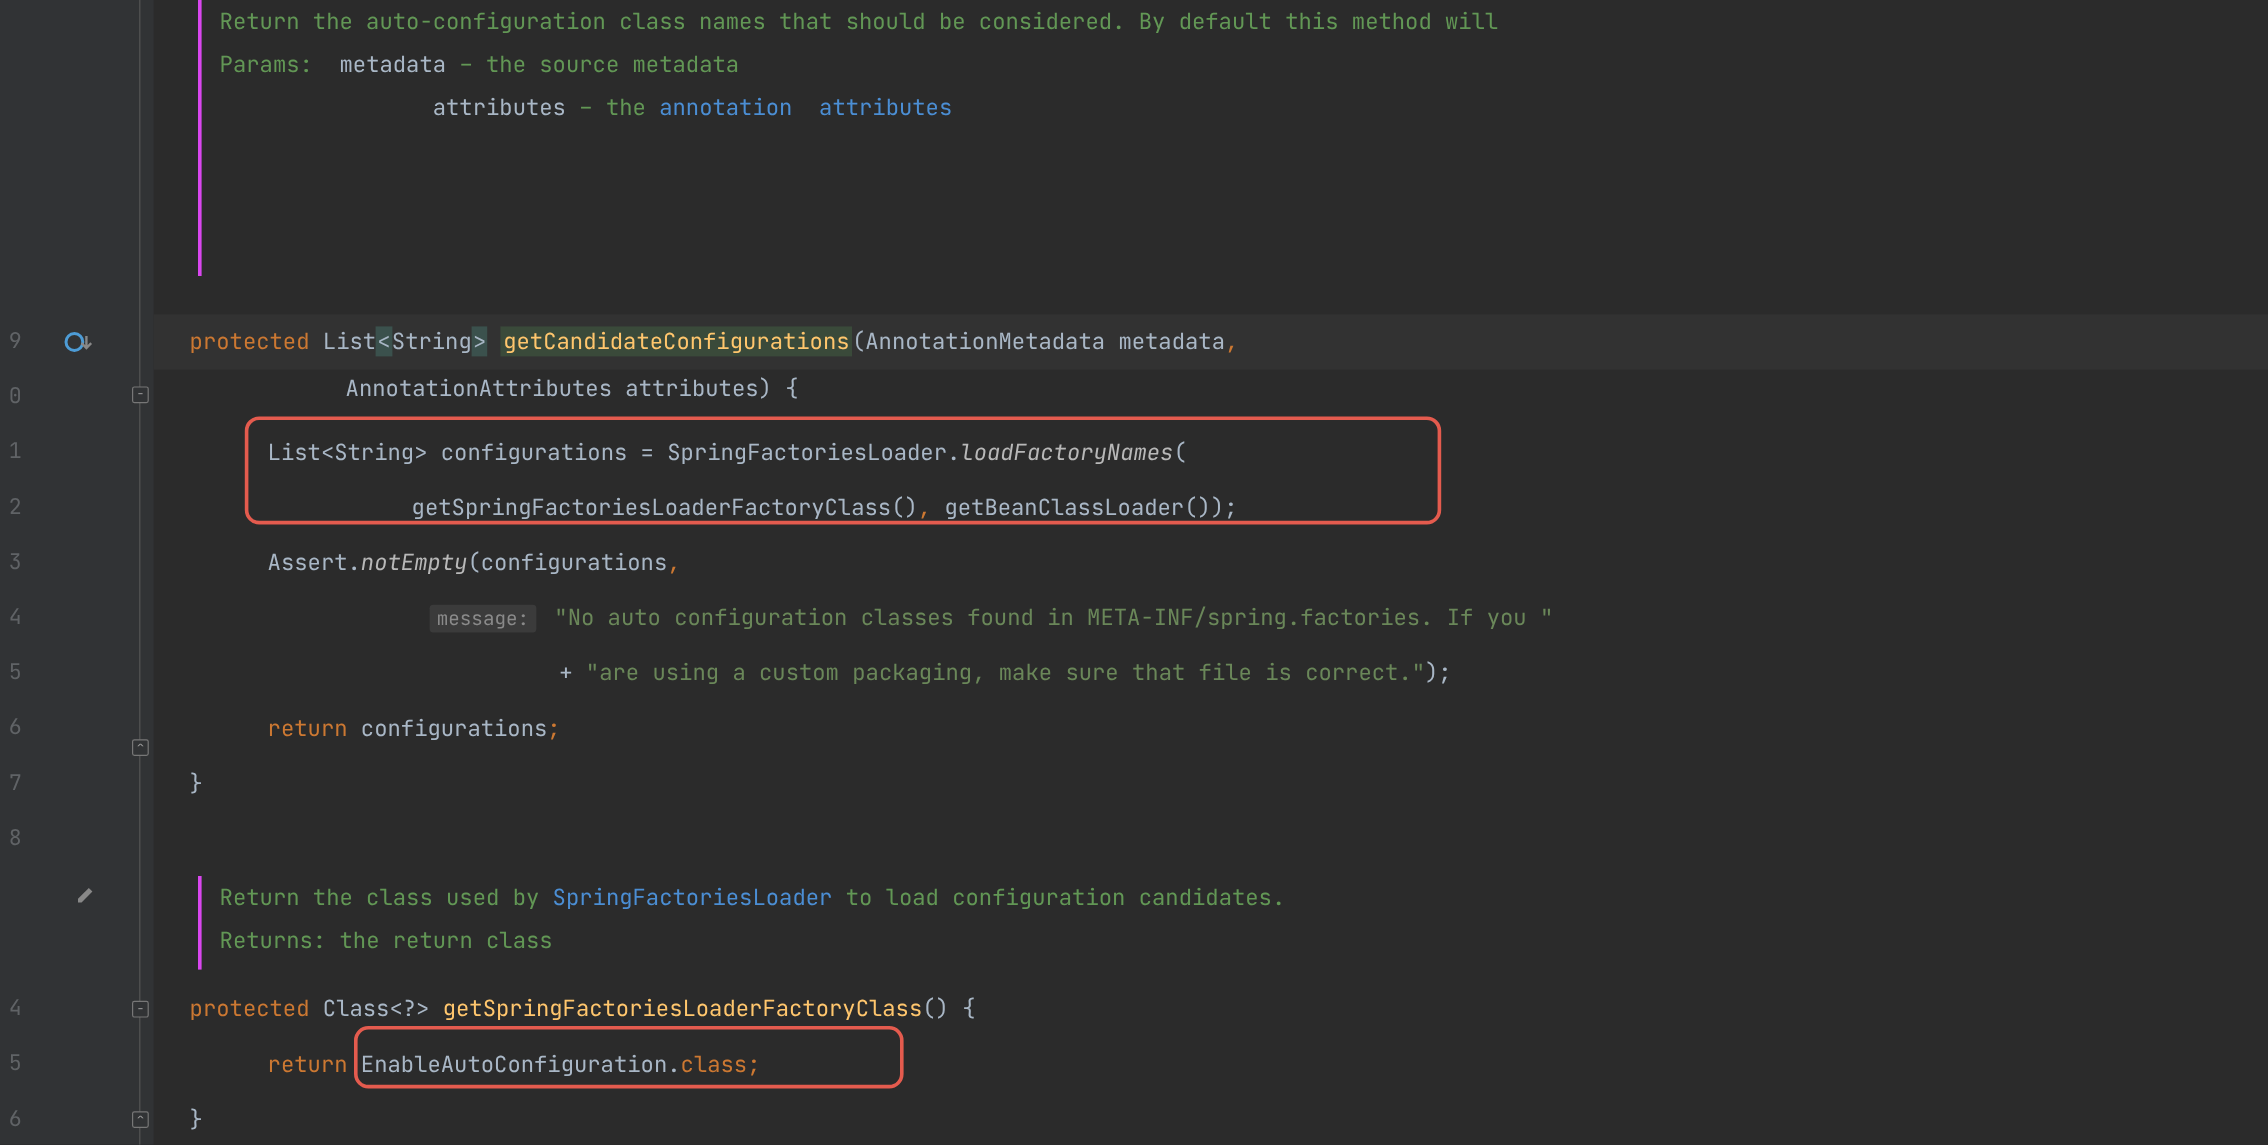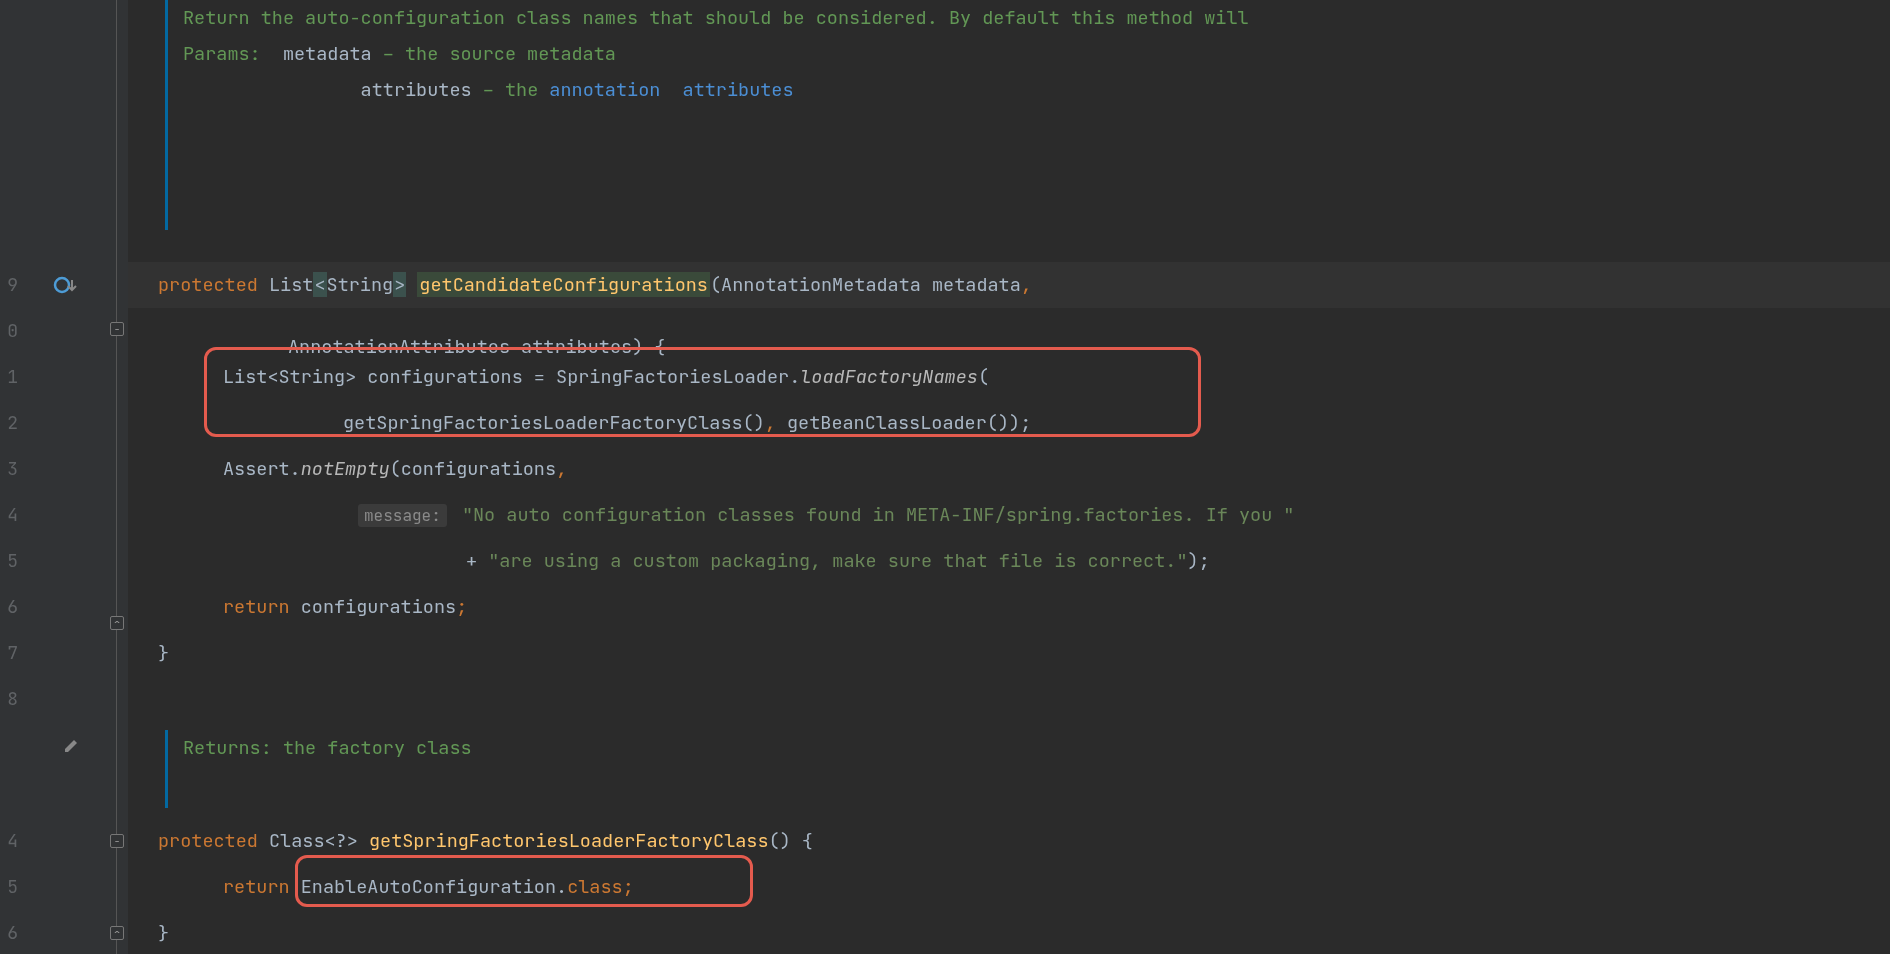--- a/index.html
+++ b/index.html
@@ -93,21 +93,21 @@
     white-space: pre;
     padding-left: 30px;
   }
   .line.current {
     background: #323232;
     right: 0;
   }
   .doc-block {
     position: absolute;
     left: 37px;
-    border-left: 3px solid #0369a1;
+    border-left: 3px solid #d946ef;
     padding-left: 15px;
   }
   .doc-text {
     color: #629755;
     line-height: 36px;
     white-space: pre;
   }
   .doc-link { color: #4B8ED4; }
   .doc-mono { font-family: inherit; }
   
@@ -185,38 +185,39 @@
 <div class="editor">
 
   <div class="doc-block" style="top:0px;height:230px">
     <div class="doc-text"><span>Return the auto-configuration class names that should be considered. By default this method will</span></div>
     <div class="doc-text"><span>Params:</span>  <span class="doc-mono" style="color:#A9B7C6">metadata</span><span> – the source metadata</span></div>
     <div class="doc-text">                <span class="doc-mono" style="color:#A9B7C6">attributes</span><span> – the </span><span class="doc-link">annotation</span><span>  </span><span class="doc-link">attributes</span></div>
   </div>
 
   <div class="line current" style="top:262px"><span class="kw">protected</span> <span class="type">List</span><span class="hl-box">&lt;</span><span class="type">String</span><span class="hl-box">&gt;</span> <span class="method-decl" style="background:#3A4A3A;padding:0 2px">getCandidateConfigurations</span><span class="punct">(</span><span class="type">AnnotationMetadata</span><span class="param"> metadata</span><span class="kw">,</span></div>
 
-  <div class="line" style="top:324px;padding-left:160px"><span class="type">AnnotationAttributes</span><span class="param"> attributes</span><span class="punct">) {</span></div>
+  <div class="line" style="top:301px;padding-left:160px"><span class="type">AnnotationAttributes</span><span class="param"> attributes</span><span class="punct">) {</span></div>
 
   <div class="line" style="top:354px;padding-left:95px"><span class="type">List</span>&lt;<span class="type">String</span>&gt;<span> configurations </span><span class="op">=</span><span> SpringFactoriesLoader</span><span>.</span><span class="method-static">loadFactoryNames</span><span>(</span></div>
 
   <div class="line" style="top:400px;padding-left:215px"><span class="method-call">getSpringFactoriesLoaderFactoryClass</span><span>()</span><span class="kw">, </span><span class="method-call">getBeanClassLoader</span><span>());</span></div>
 
   <div class="line" style="top:446px;padding-left:95px"><span>Assert</span><span>.</span><span class="method-static">notEmpty</span><span>(</span><span>configurations</span><span class="kw">,</span></div>
 
   <div class="line" style="top:492px;padding-left:230px"><span class="hint-label">message:</span> <span class="str">"No auto configuration classes found in META-INF/spring.factories. If you "</span></div>
 
   <div class="line" style="top:538px;padding-left:338px"><span class="op">+</span> <span class="str">"are using a custom packaging, make sure that file is correct."</span><span>);</span></div>
 
   <div class="line" style="top:584px;padding-left:95px"><span class="kw">return</span><span> configurations</span><span class="kw">;</span></div>
 
   <div class="line" style="top:630px;padding-left:30px"><span class="punct">}</span></div>
 
   <div class="doc-block" style="top:730px;height:78px">
-    <div class="doc-text"><span>Returns:</span><span> the factory class</span></div>
+    <div class="doc-text"><span>Return the class used by </span><span class="doc-link doc-mono">SpringFactoriesLoader</span><span> to load configuration candidates.</span></div>
+    <div class="doc-text"><span>Returns:</span><span> the return class</span></div>
   </div>
 
   <div class="line" style="top:818px;padding-left:30px"><span class="kw">protected</span><span> Class</span><span>&lt;?&gt;</span><span class="method-decl"> getSpringFactoriesLoaderFactoryClass</span><span>() {</span></div>
 
   <div class="line" style="top:864px;padding-left:95px"><span class="kw">return</span><span> </span><span>EnableAutoConfiguration</span><span>.</span><span class="kw">class</span><span class="kw">;</span></div>
 
   <div class="line" style="top:910px;padding-left:30px"><span class="punct">}</span></div>
 
   <div class="red-box" style="top:347px;left:76px;width:997px;height:90px"></div>
   <div class="red-box" style="top:855px;left:167px;width:458px;height:52px"></div>

